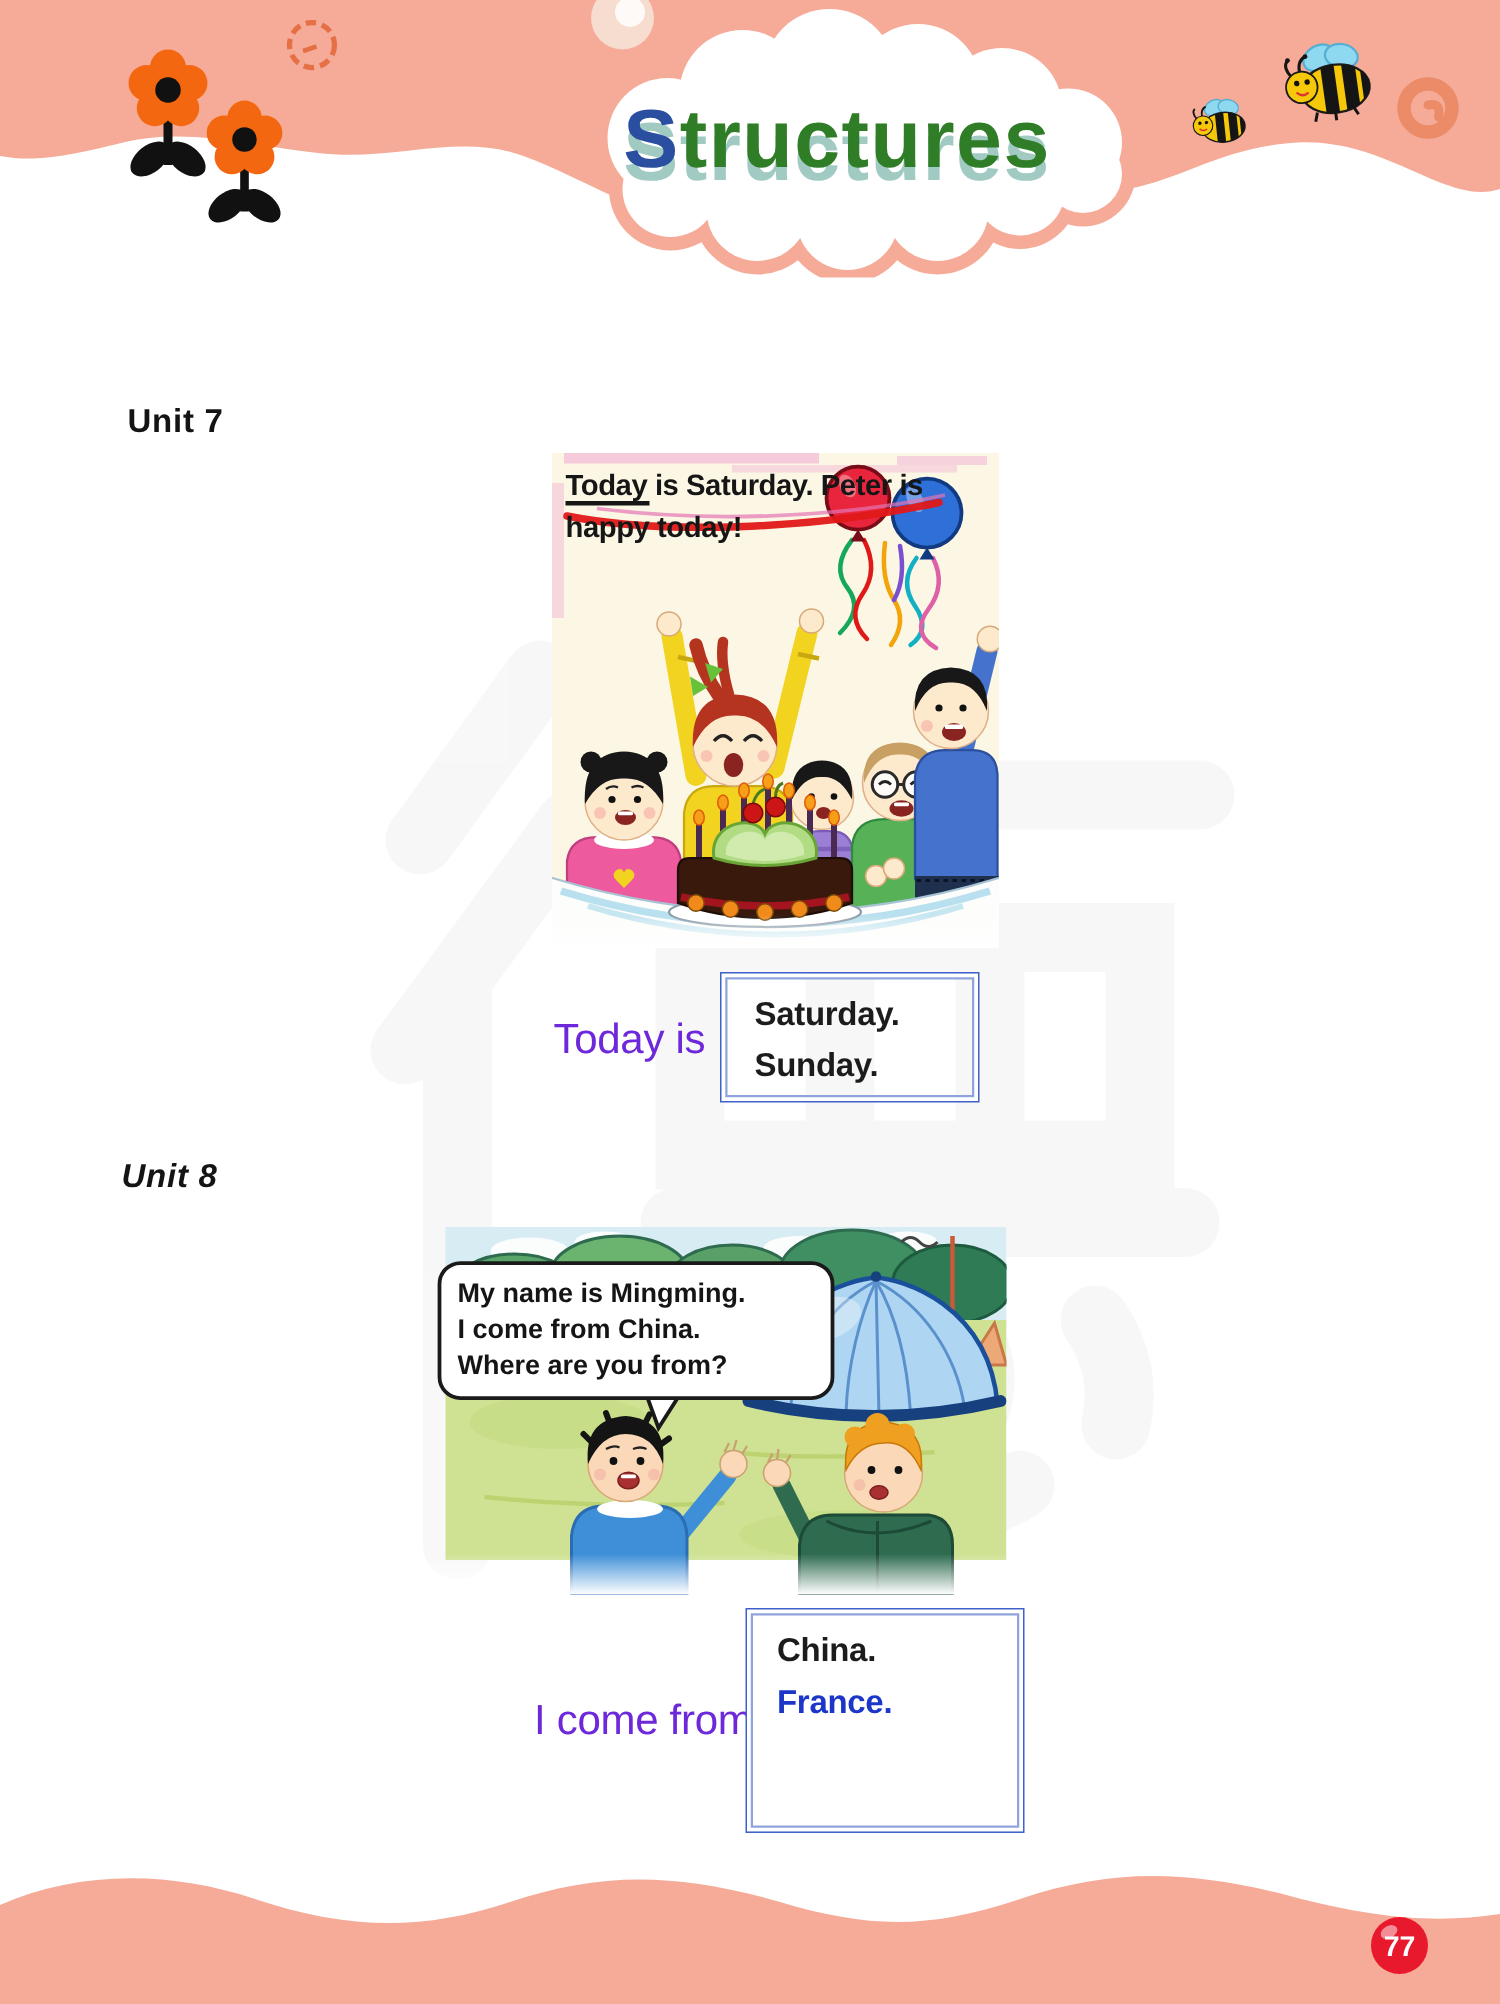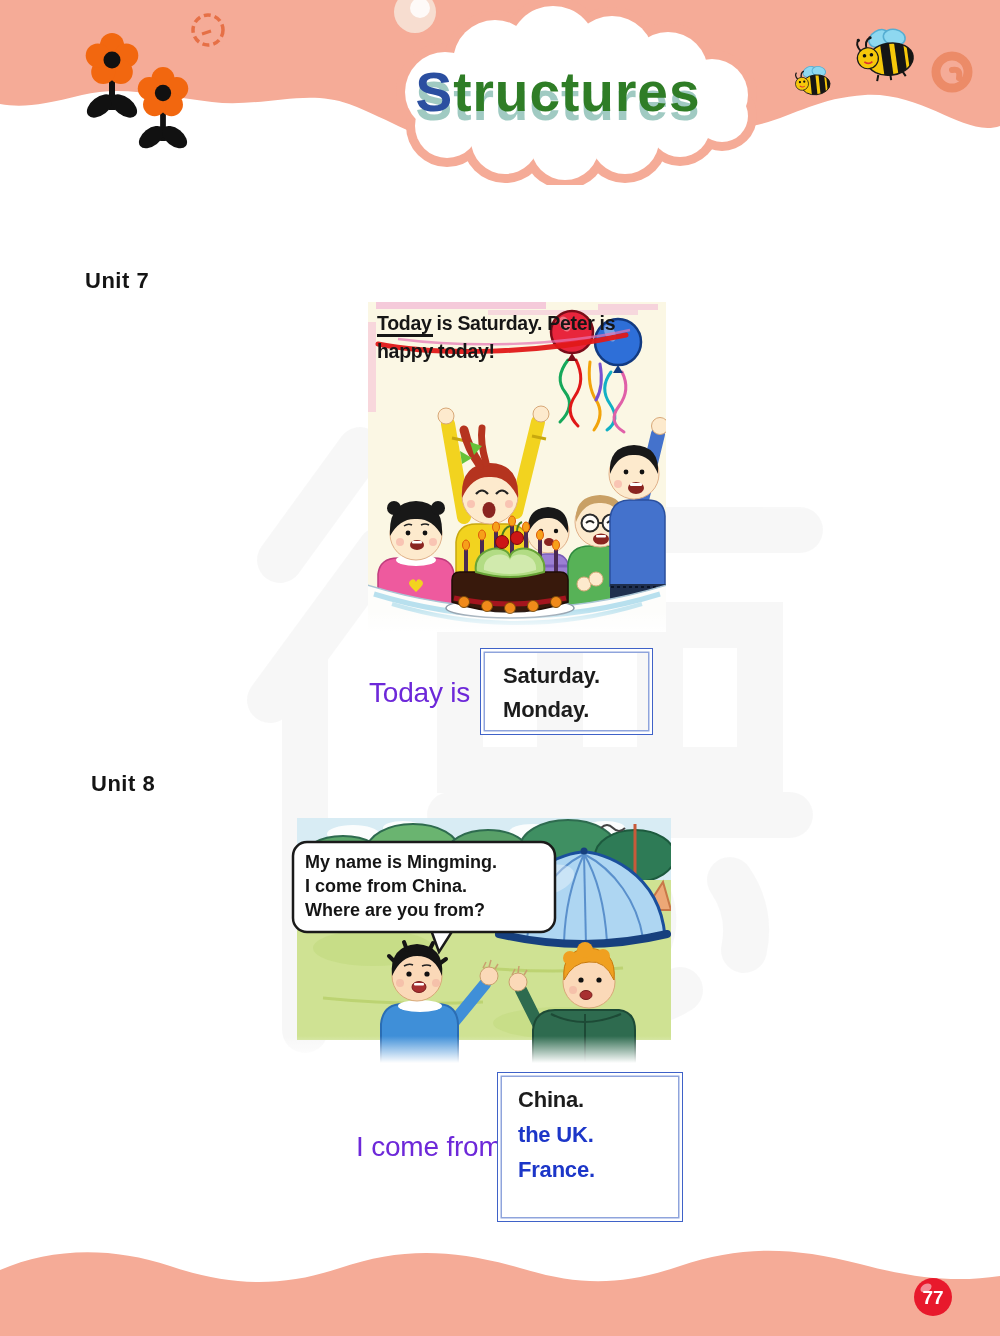--- a/index.html
+++ b/index.html
@@ -13,21 +13,21 @@
       box-shadow:inset 0 0 0 2.5px #fff, inset 0 0 0 4px #8fa4dc;}
   .opt{font-weight:700;font-size:22px;color:#1c1c1c;letter-spacing:-.2px;}
   .opt.blue{color:#1c36c8;}
   #box-today{left:480px;top:648px;width:173px;height:87px;padding:10px 2px 0 22px;box-sizing:border-box;}
   #box-today .opt{line-height:34px;}
   #box-from{left:497px;top:1072px;width:186px;height:150px;padding:9px 0 12px 20px;box-sizing:border-box;}
   #box-from .opt{line-height:35px;}
   #label-today{left:369px;top:677px;}
   #label-from{left:340px;top:1131px;margin-left:16px;}
   #unit7-heading{left:85px;top:268px;}
-  #unit8-heading{left:91px;top:771px;}
+  #unit8-heading{left:81px;top:771px;font-style:italic;}
 </style>
 </head>
 <body>
 
 <div class="page">
 
   <svg class="abs" style="left:210px;top:410px;" width="640" height="660" viewBox="0 0 640 660">
     <g stroke="#777" stroke-width="46" stroke-linecap="round" fill="none" opacity="0.05">
       <path d="M150,40 L70,150"></path>
       <path d="M170,140 L60,290"></path>
@@ -326,21 +326,21 @@
       <path d="M134,234 q2,-8 8,-10 M149,230 q0,-8 5,-10" stroke="#4a7a1f" stroke-width="2" fill="none"></path>
       <circle cx="134" cy="240" r="6.5" fill="#cc1616" stroke="#7a0a0a"></circle>
       <circle cx="149" cy="236" r="6.5" fill="#cc1616" stroke="#7a0a0a"></circle>
     </g>
     <rect x="0" y="308" width="298" height="22" fill="url(#fadeB)"></rect>
   </svg>
 
   <div class="prompt" id="label-today">Today is</div>
   <div class="choice-box" id="box-today">
     <div class="opt">Saturday.</div>
-    <div class="opt">Monday.</div>
+    <div class="opt">Sunday.</div>
   </div>
 
   <div class="h-unit" id="unit8-heading">Unit 8</div>
 
   <svg class="abs" style="left:283px;top:818px;" width="388" height="245" viewBox="0 0 388 245">
     <defs>
       <linearGradient id="fadeB2" x1="0" y1="0" x2="0" y2="1">
         <stop offset="0" stop-color="#fff" stop-opacity="0"></stop>
         <stop offset="1" stop-color="#fff" stop-opacity="1"></stop>
       </linearGradient>
@@ -430,21 +430,20 @@
       <text x="22" y="50" font-size="18" font-weight="bold" fill="#151515">My name is Mingming.</text>
       <text x="22" y="74" font-size="18" font-weight="bold" fill="#151515">I come from China.</text>
       <text x="22" y="98" font-size="18" font-weight="bold" fill="#151515">Where are you from?</text>
     </g>
     <rect x="0" y="218" width="388" height="27" fill="url(#fadeB2)"></rect>
   </svg>
 
   <div class="prompt" id="label-from">I come from</div>
   <div class="choice-box" id="box-from">
     <div class="opt">China.</div>
-    <div class="opt blue">the UK.</div>
     <div class="opt blue">France.</div>
   </div>
 
   <svg class="abs" style="left:0;top:1236px;" width="1000" height="100" viewBox="0 0 1000 100">
     <path fill="#f5ab97" d="M0,34 C50,12 110,10 170,30 C230,50 280,52 340,32 C400,12 450,12 520,32
          C580,50 620,50 680,30 C740,10 790,10 860,28 C920,44 960,46 1000,40
          L1000,100 L0,100 Z"></path>
     <g>
       <circle cx="933" cy="61" r="19" fill="#e8192c"></circle>
       <ellipse cx="926" cy="52" rx="6" ry="4" fill="#fff" opacity="0.5" transform="rotate(-30 926 52)"></ellipse>

